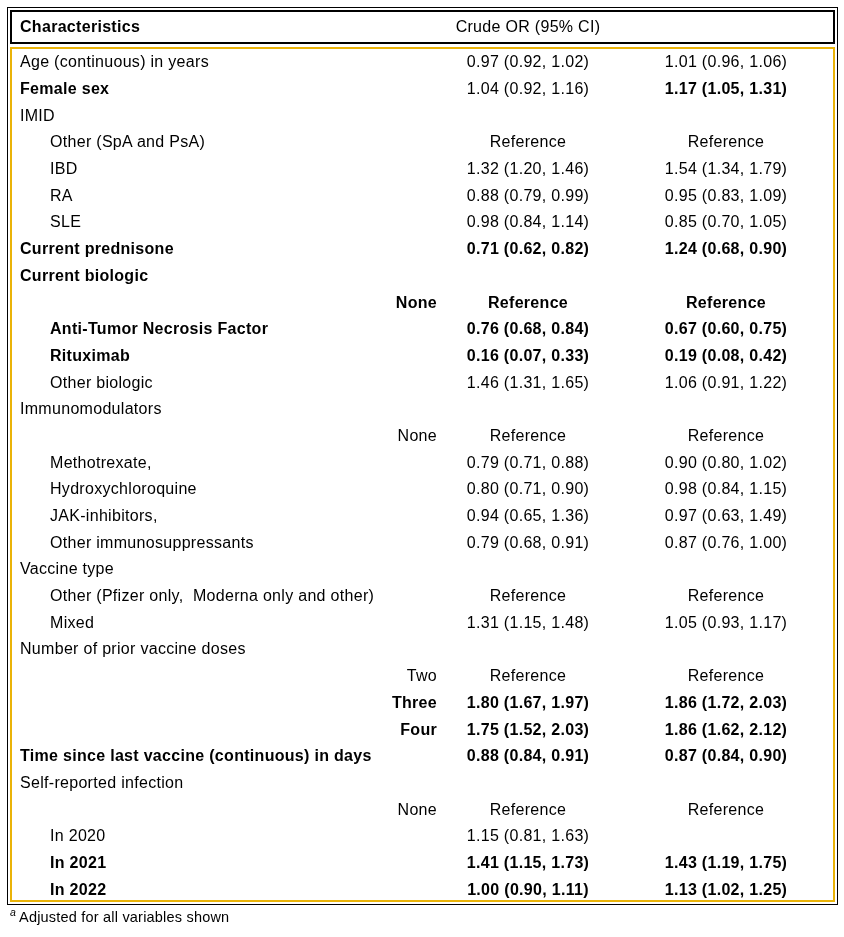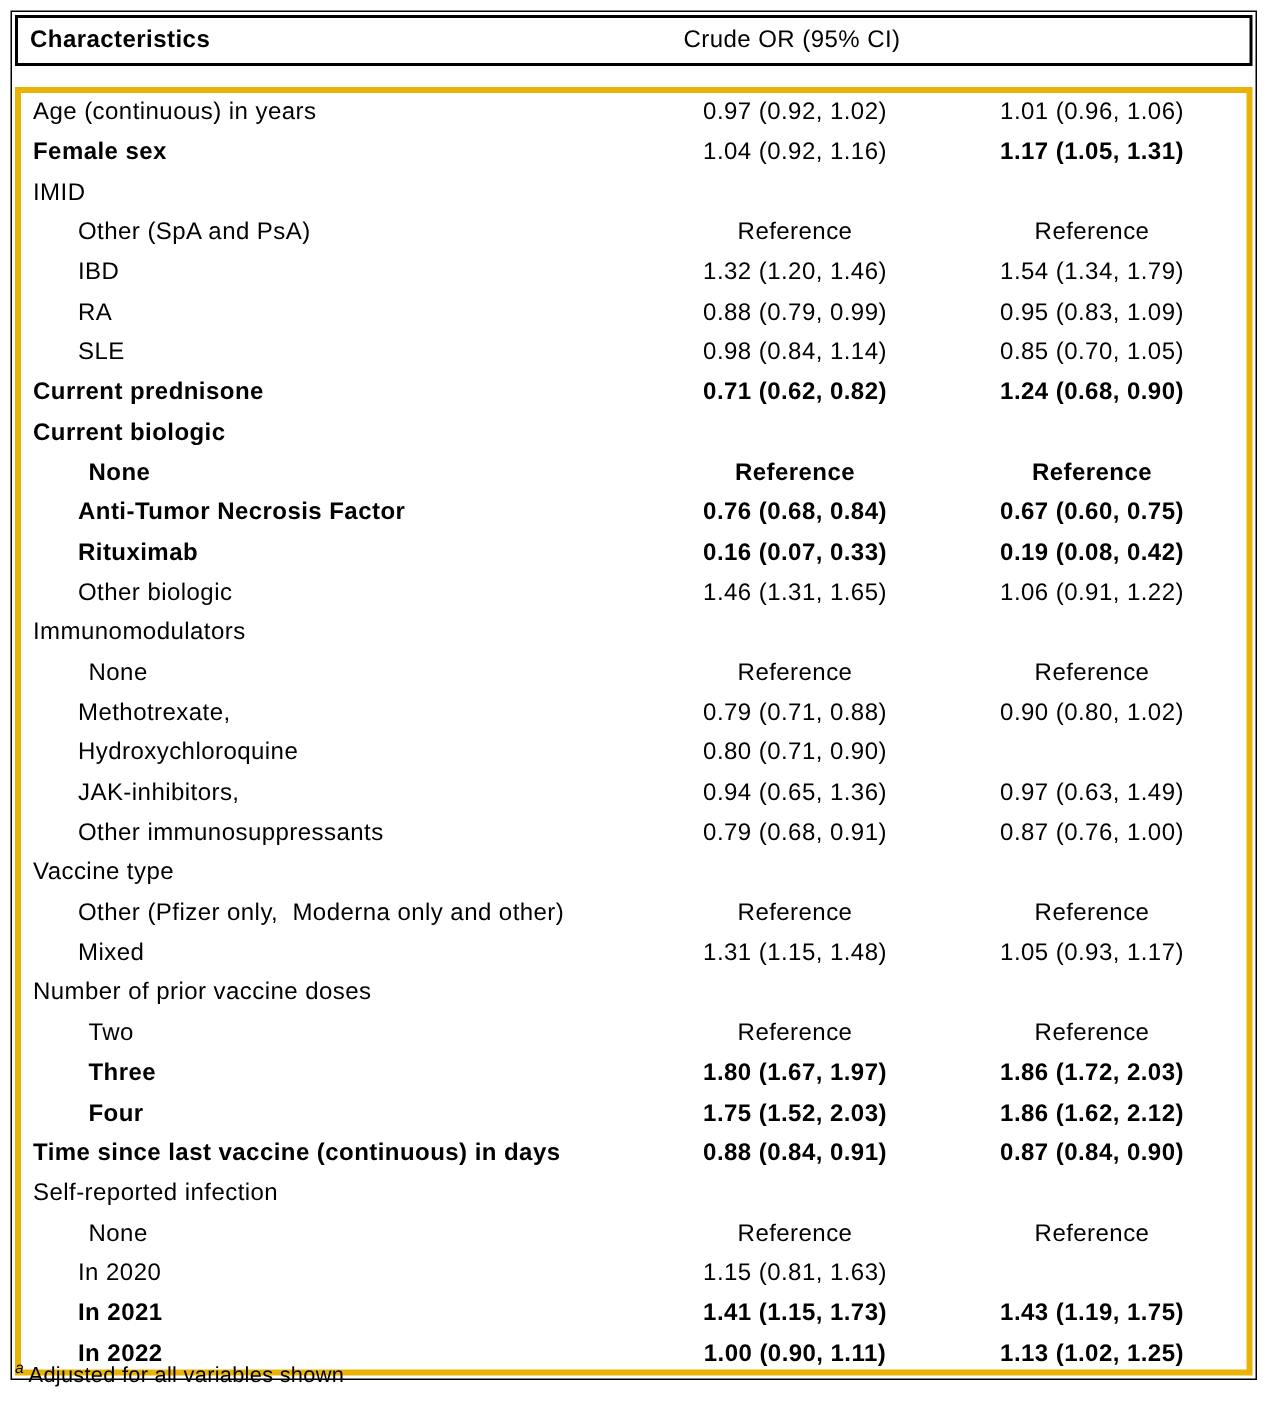--- a/index.html
+++ b/index.html
@@ -43,41 +43,41 @@
   }
   .h-val {
     text-align: center;
     white-space: nowrap;
   }
   .h-val sup {
     font-size: 10px;
     line-height: 0;
   }
   .body-box {
-    border: 4px solid #eab308;
-    margin-top: 14px;
+    border: 2px solid #eab308;
+    margin-top: 3px;
     height: 851px;
     overflow: hidden;
   }
   .data-row {
     height: 26.7px;
     font-size: 16px;
     letter-spacing: 0.3px;
   }
   .cell-label {
     padding-left: 8px;
     white-space: pre-wrap;
     overflow: hidden;
   }
   .cell-val {
     text-align: center;
     white-space: nowrap;
   }
   .ind-1 .cell-label { padding-left: 38px; }
-  .ind-2 .cell-label { padding-left: 45px; }
+  .ind-2 .cell-label { padding-left: 45px; text-align: right; }
   .b { font-weight: bold; }
   .footnote {
     position: absolute;
     left: 10px;
     top: 909px;
     font-size: 14.5px;
     letter-spacing: 0.2px;
   }
   .footnote sup {
     font-style: italic;
@@ -178,20 +178,21 @@
           <div class="cell-val">Reference</div>
         </div>
         <div class="grid-row data-row ind-1">
           <div class="cell-label">Methotrexate,</div>
           <div class="cell-val">0.79 (0.71, 0.88)</div>
           <div class="cell-val">0.90 (0.80, 1.02)</div>
         </div>
         <div class="grid-row data-row ind-1">
           <div class="cell-label">Hydroxychloroquine</div>
           <div class="cell-val">0.80 (0.71, 0.90)</div>
+          <div class="cell-val">0.98 (0.84, 1.15)</div>
         </div>
         <div class="grid-row data-row ind-1">
           <div class="cell-label">JAK-inhibitors,</div>
           <div class="cell-val">0.94 (0.65, 1.36)</div>
           <div class="cell-val">0.97 (0.63, 1.49)</div>
         </div>
         <div class="grid-row data-row ind-1">
           <div class="cell-label">Other immunosuppressants</div>
           <div class="cell-val">0.79 (0.68, 0.91)</div>
           <div class="cell-val">0.87 (0.76, 1.00)</div>

